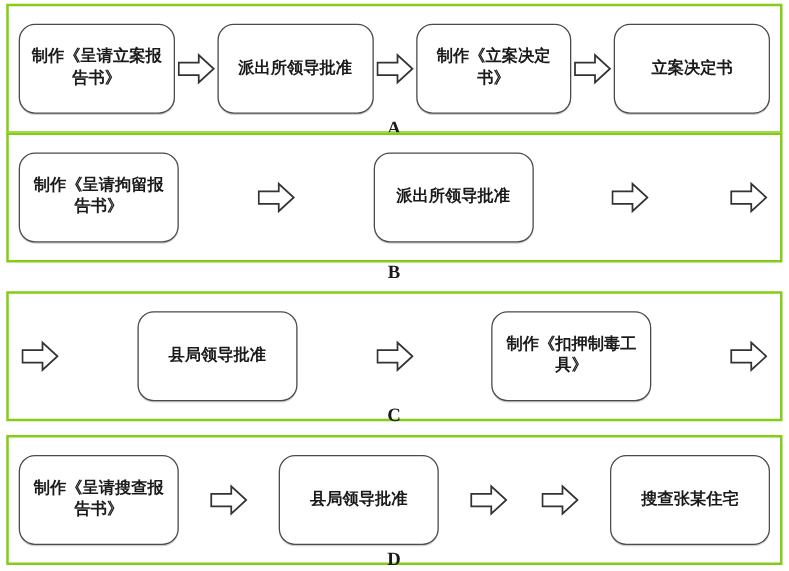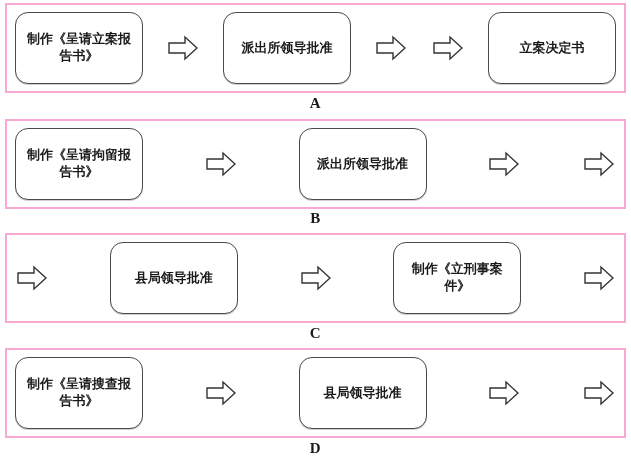--- a/index.html
+++ b/index.html
@@ -23,27 +23,27 @@
 
   .flow-row {
     position: absolute;
     left: 5px;
     width: 621px;
     box-sizing: border-box;
   }
 
   .row-frame {
     box-sizing: border-box;
-    border: 2px solid #f9a8d4;
+    border: 2px solid #84cc16;
     background: #ffffff;
     display: flex;
     align-items: center;
     justify-content: space-between;
     padding: 7px 8px;
-    height: 90px;
+    height: 104px;
   }
 
   .node {
     box-sizing: border-box;
     width: 128px;
     height: 72px;
     border: 1px solid #4a4a4a;
     border-radius: 13px;
     background: #ffffff;
     display: flex;
@@ -84,21 +84,21 @@
     text-align: center;
     font-family: "Liberation Serif", "DejaVu Serif", serif;
     font-size: 15px;
     font-weight: bold;
     color: #1a1a1a;
     letter-spacing: 0.5px;
   }
 
   
   #row-a { top: 3px; }
-  #row-b { top: 119px; }
+  #row-b { top: 106px; }
   #row-c { top: 233px; }
   #row-d { top: 348px; }
 
   #label-a { top: 95px; }
   #label-b { top: 210px; }
   #label-c { top: 325px; }
   #label-d { top: 440px; }
 </style>
 </head>
 <body>
@@ -116,20 +116,23 @@
         </svg>
       </div>
       <div class="node">
           <span>派出所领导批准</span>
         </div>
       <div class="arrow">
         <svg width="30" height="26" viewBox="0 0 30 26" aria-hidden="true">
           <polygon points="1,8 17,8 17,2 29,13 17,24 17,18 1,18" fill="#ffffff" stroke="#333333" stroke-width="1.4" stroke-linejoin="miter"></polygon>
         </svg>
       </div>
+      <div class="node">
+          <span>制作《立案决定书》</span>
+        </div>
       <div class="arrow">
         <svg width="30" height="26" viewBox="0 0 30 26" aria-hidden="true">
           <polygon points="1,8 17,8 17,2 29,13 17,24 17,18 1,18" fill="#ffffff" stroke="#333333" stroke-width="1.4" stroke-linejoin="miter"></polygon>
         </svg>
       </div>
       <div class="node">
           <span>立案决定书</span>
         </div>
     </div>
   </div>
@@ -171,21 +174,21 @@
       </div>
       <div class="node">
           <span>县局领导批准</span>
         </div>
       <div class="arrow">
         <svg width="30" height="26" viewBox="0 0 30 26" aria-hidden="true">
           <polygon points="1,8 17,8 17,2 29,13 17,24 17,18 1,18" fill="#ffffff" stroke="#333333" stroke-width="1.4" stroke-linejoin="miter"></polygon>
         </svg>
       </div>
       <div class="node">
-          <span>制作《立刑事案件》</span>
+          <span>制作《扣押制毒工具》</span>
         </div>
       <div class="arrow">
         <svg width="30" height="26" viewBox="0 0 30 26" aria-hidden="true">
           <polygon points="1,8 17,8 17,2 29,13 17,24 17,18 1,18" fill="#ffffff" stroke="#333333" stroke-width="1.4" stroke-linejoin="miter"></polygon>
         </svg>
       </div>
     </div>
   </div>
   <div class="row-label" id="label-c">C</div>
 
@@ -205,17 +208,20 @@
       <div class="arrow">
         <svg width="30" height="26" viewBox="0 0 30 26" aria-hidden="true">
           <polygon points="1,8 17,8 17,2 29,13 17,24 17,18 1,18" fill="#ffffff" stroke="#333333" stroke-width="1.4" stroke-linejoin="miter"></polygon>
         </svg>
       </div>
       <div class="arrow">
         <svg width="30" height="26" viewBox="0 0 30 26" aria-hidden="true">
           <polygon points="1,8 17,8 17,2 29,13 17,24 17,18 1,18" fill="#ffffff" stroke="#333333" stroke-width="1.4" stroke-linejoin="miter"></polygon>
         </svg>
       </div>
+      <div class="node">
+          <span>搜查张某住宅</span>
+        </div>
     </div>
   </div>
   <div class="row-label" id="label-d">D</div>
 
 </div>
 
 </body></html>

